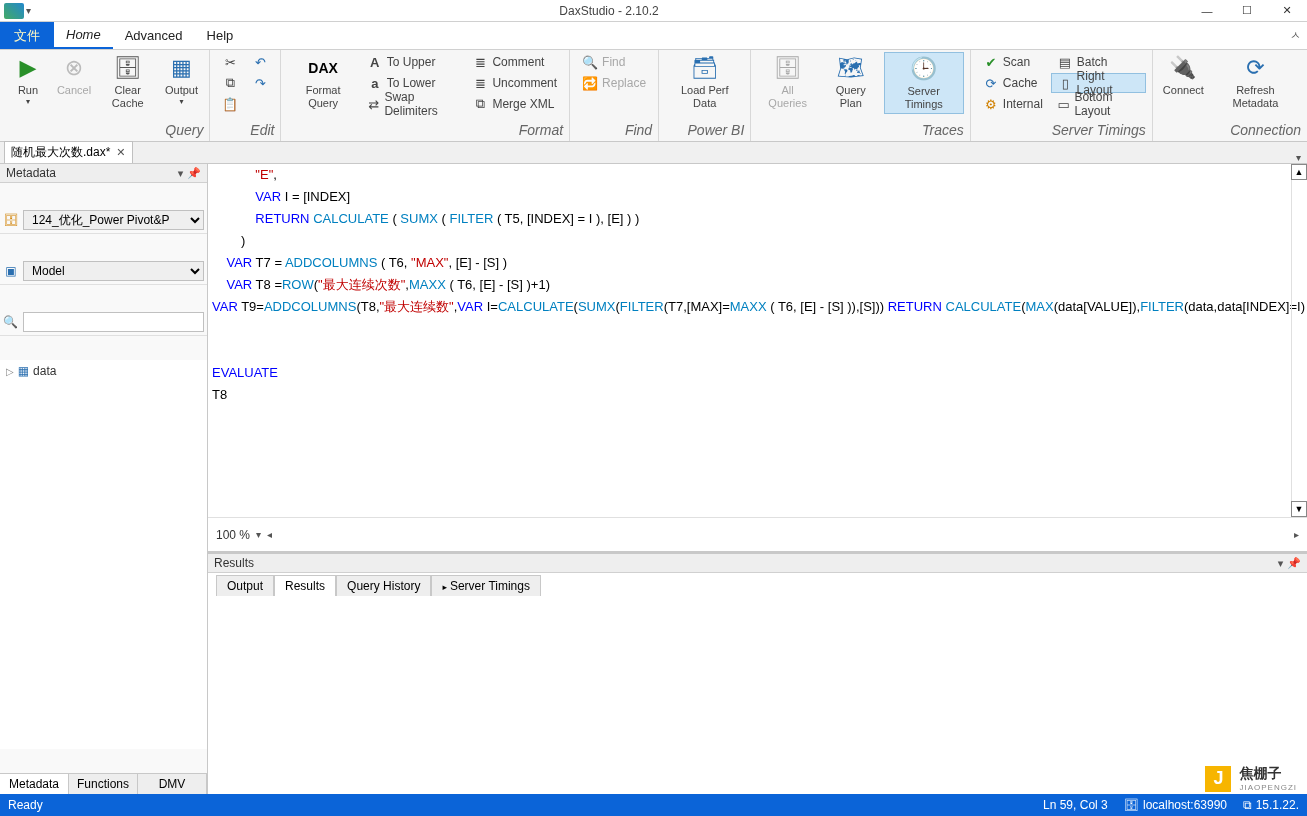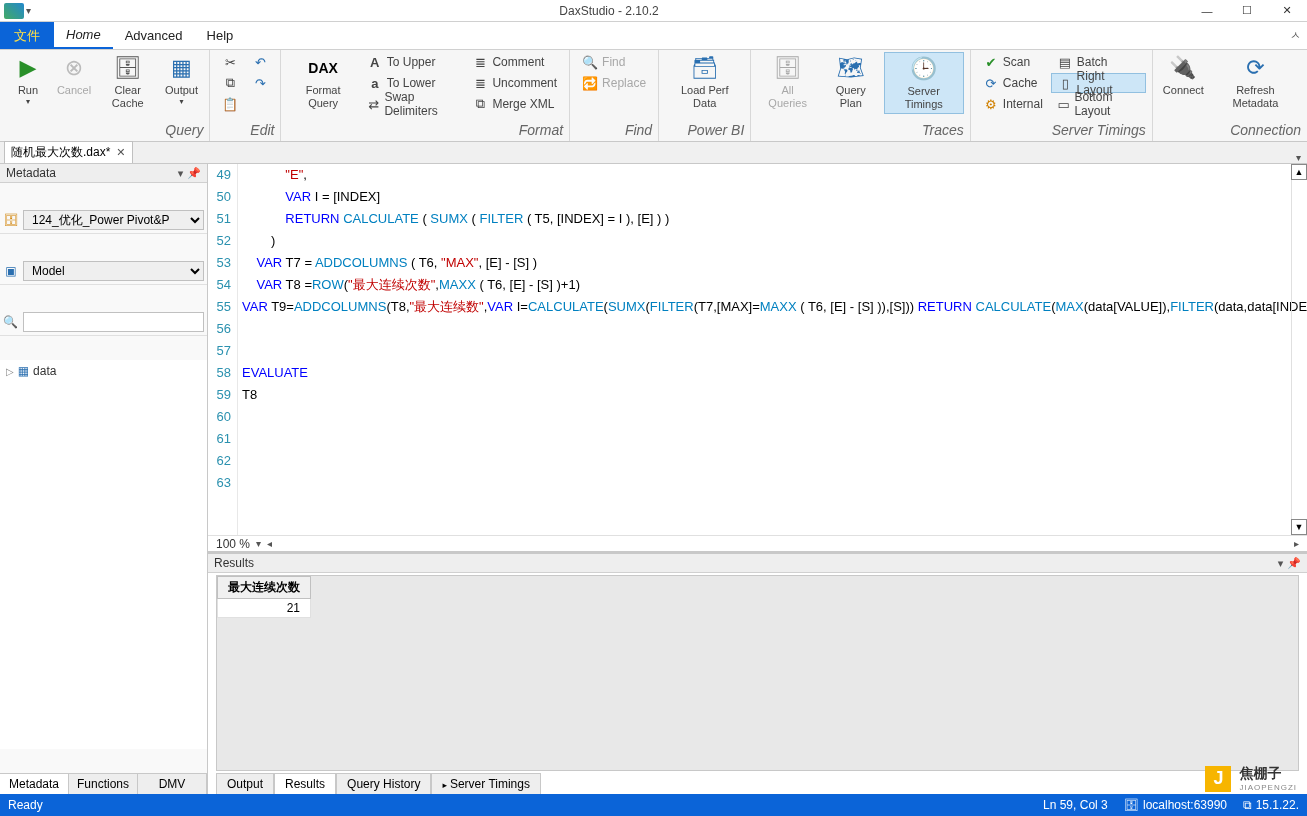--- a/index.html
+++ b/index.html
@@ -4,21 +4,21 @@
 <style>
 * { margin: 0; padding: 0; box-sizing: border-box; font-family: "Segoe UI", "Microsoft YaHei", sans-serif; }
 body { width: 1307px; height: 816px; background: #fff; overflow: hidden; font-size: 12px; display: flex; flex-direction: column; }
 .titlebar { height: 22px; background: #fff; display: flex; align-items: center; border-bottom: 1px solid #d0d0d0; }
 .titlebar .logo { width: 20px; height: 16px; margin-left: 4px; background: linear-gradient(45deg,#4a6,#28c); border-radius:2px; }
 .titlebar .dd { font-size:10px; margin-left:2px; color:#555; }
 .titlebar .title { flex: 1; text-align: center; font-size: 12px; color: #444; }
 .titlebar .winbtns { display: flex; }
 .titlebar .winbtn { width: 40px; height: 22px; display: flex; align-items: center; justify-content: center; font-size: 11px; color: #333; }
 .menubar { height: 28px; display: flex; align-items: stretch; border-bottom: 1px solid #d0d0d0; background: #fff; position:relative; }
-.menubar .file { background: #0b64d8; color: #fde047; padding: 0 14px; display: flex; align-items: center; font-size: 13px; }
+.menubar .file { background: #0b64d8; color: #fef9c3; padding: 0 14px; display: flex; align-items: center; font-size: 13px; }
 .menubar .mtab { padding: 0 12px; display: flex; align-items: center; font-size: 13px; color: #222; }
 .menubar .mtab.active { border-bottom: 2px solid #0b64d8; font-style: italic; }
 .menubar .collapse { position:absolute; right:6px; top:6px; font-size:11px; color:#555; }
 .ribbon { height: 92px; background: #f6f6f6; border-bottom: 1px solid #c8c8c8; display: flex; }
 .rgroup { border-right: 1px solid #d8d8d8; display: flex; flex-direction: column; padding: 2px 6px 0; }
 .rgroup .items { display: flex; flex: 1; align-items: flex-start; gap: 2px; }
 .rgroup .glabel { text-align: right; font-size: 14px; color: #666; padding: 2px 0 3px; font-style: italic; }
 .bigbtn { display: flex; flex-direction: column; align-items: center; justify-content: flex-start; padding: 2px 6px; min-width: 44px; text-align: center; font-size: 11px; color: #444; line-height: 1.2; }
 .bigbtn .icn { width: 28px; height: 28px; margin-bottom: 2px; display:flex; align-items:center; justify-content:center; font-size:22px; }
 .bigbtn.disabled { color: #a8a8a8; }
@@ -48,21 +48,21 @@
 .editor-wrap { flex: 1; display: flex; flex-direction: column; min-height: 0; border-bottom: 3px solid #c8c8c8; }
 .editor { flex: 1; display: flex; min-height: 0; font-family: Consolas, monospace; font-size: 13px; position:relative; overflow:hidden; }
 .gutter { width: 30px; background: #fff; text-align: right; color: #2b91af; padding-right: 6px; border-right:1px solid #e8e8e8; line-height: 22px; }
 .code { flex: 1; white-space: pre; padding-left: 4px; line-height: 22px; color: #000; overflow:hidden; }
 .kw { color: #0000ff; }
 .fn { color: #0080c0; }
 .str { color: #c00000; }
 .scrollind { position:absolute; right:0; top:0; width:16px; height:100%; border-left:1px solid #e0e0e0; }
 .scrollind .up { position:absolute; top:0; right:0; width:16px; height:16px; border:1px solid #888; font-size:9px; text-align:center; line-height:14px; }
 .scrollind .dn { position:absolute; bottom:0; right:0; width:16px; height:16px; border:1px solid #888; font-size:9px; text-align:center; line-height:14px; }
-.zoombar { height: 16px; display: flex; align-items: center; padding: 0 8px; gap: 6px; font-size: 12px; color: #333; border-top:1px solid #e0e0e0; }
+.zoombar { height: 34px; display: flex; align-items: center; padding: 0 8px; gap: 6px; font-size: 12px; color: #333; border-top:1px solid #e0e0e0; }
 .zoombar .arrow { font-size:10px; color:#555; }
 .hscroll { flex:1; display:flex; justify-content:flex-end; }
 .results-pane { height: 240px; display: flex; flex-direction: column; }
 .results-pane .panelhdr { background:#eee; }
 .results-body { flex:1; background:#e8e8e8; border:1px solid #c8c8c8; margin:2px 8px 0 8px; overflow:auto; }
 .rtable { background:#fff; border-collapse:collapse; font-size:12px; }
 .rtable th { background:#f0f0f0; border:1px solid #c0c0c0; padding:2px 10px; text-align:left; font-weight:bold; }
 .rtable td { border:1px solid #e0e0e0; padding:2px 10px; text-align:right; }
 .bottomtabs { display:flex; padding:2px 8px 0; gap:0; }
 .bottomtabs .btab { padding:3px 10px; font-size:12px; border:1px solid #c8c8c8; border-bottom:none; background:#eee; }
@@ -324,37 +324,20 @@
     <div class="sidetabs">
       <div class="stab active">Metadata</div>
       <div class="stab">Functions</div>
       <div class="stab">DMV</div>
     </div>
   </div>
 
   <div class="main">
     <div class="editor-wrap">
       <div class="editor">
-        <div class="gutter" id="gutter">
-            <div>49</div>
-            <div>50</div>
-            <div>51</div>
-            <div>52</div>
-            <div>53</div>
-            <div>54</div>
-            <div>55</div>
-            <div>56</div>
-            <div>57</div>
-            <div>58</div>
-            <div>59</div>
-            <div>60</div>
-            <div>61</div>
-            <div>62</div>
-            <div>63</div>
-          </div>
         <div class="code" id="code"><div>            <span class="str">"E"</span>,</div><div>            <span class="kw">VAR</span> I = [INDEX]</div><div>            <span class="kw">RETURN</span> <span class="fn">CALCULATE</span> ( <span class="fn">SUMX</span> ( <span class="fn">FILTER</span> ( T5, [INDEX] = I ), [E] ) )</div><div>        )</div><div>    <span class="kw">VAR</span> T7 = <span class="fn">ADDCOLUMNS</span> ( T6, <span class="str">"MAX"</span>, [E] - [S] )</div><div>    <span class="kw">VAR</span> T8 =<span class="fn">ROW</span>(<span class="str">"最大连续次数"</span>,<span class="fn">MAXX</span> ( T6, [E] - [S] )+1)</div><div><span class="kw">VAR</span> T9=<span class="fn">ADDCOLUMNS</span>(T8,<span class="str">"最大连续数"</span>,<span class="kw">VAR</span> I=<span class="fn">CALCULATE</span>(<span class="fn">SUMX</span>(<span class="fn">FILTER</span>(T7,[MAX]=<span class="fn">MAXX</span> ( T6, [E] - [S] )),[S])) <span class="kw">RETURN</span> <span class="fn">CALCULATE</span>(<span class="fn">MAX</span>(data[VALUE]),<span class="fn">FILTER</span>(data,data[INDEX]=I) ))</div><div>&nbsp;</div><div>&nbsp;</div><div><span class="kw">EVALUATE</span></div><div>T8</div><div>&nbsp;</div><div>&nbsp;</div><div>&nbsp;</div><div>&nbsp;</div></div>
         <div class="scrollind">
           <div class="up">▲</div>
           <div class="dn">▼</div>
         </div>
       </div>
       <div class="zoombar">
         <span>100 %</span>
         <span class="arrow">▾</span>
         <span class="arrow">◂</span>
@@ -362,34 +345,20 @@
         <span class="arrow">▸</span>
       </div>
     </div>
 
     <div class="results-pane">
       <div class="panelhdr">
         <span>Results</span>
         <span class="spacer"></span>
         <span class="pinicn">▾</span>
         <span class="pinicn">📌</span>
-      </div>
-      <div class="results-body">
-        <table class="rtable">
-          <thead>
-              <tr>
-                <th>最大连续次数</th>
-              </tr>
-            </thead>
-          <tbody>
-              <tr>
-                <td>21</td>
-              </tr>
-            </tbody>
-        </table>
       </div>
       <div class="bottomtabs">
         <div class="btab">Output</div>
         <div class="btab active">Results</div>
         <div class="btab">Query History</div>
         <div class="btab"><span class="tri">▸</span><span>Server Timings</span></div>
       </div>
     </div>
   </div>
 </div>

